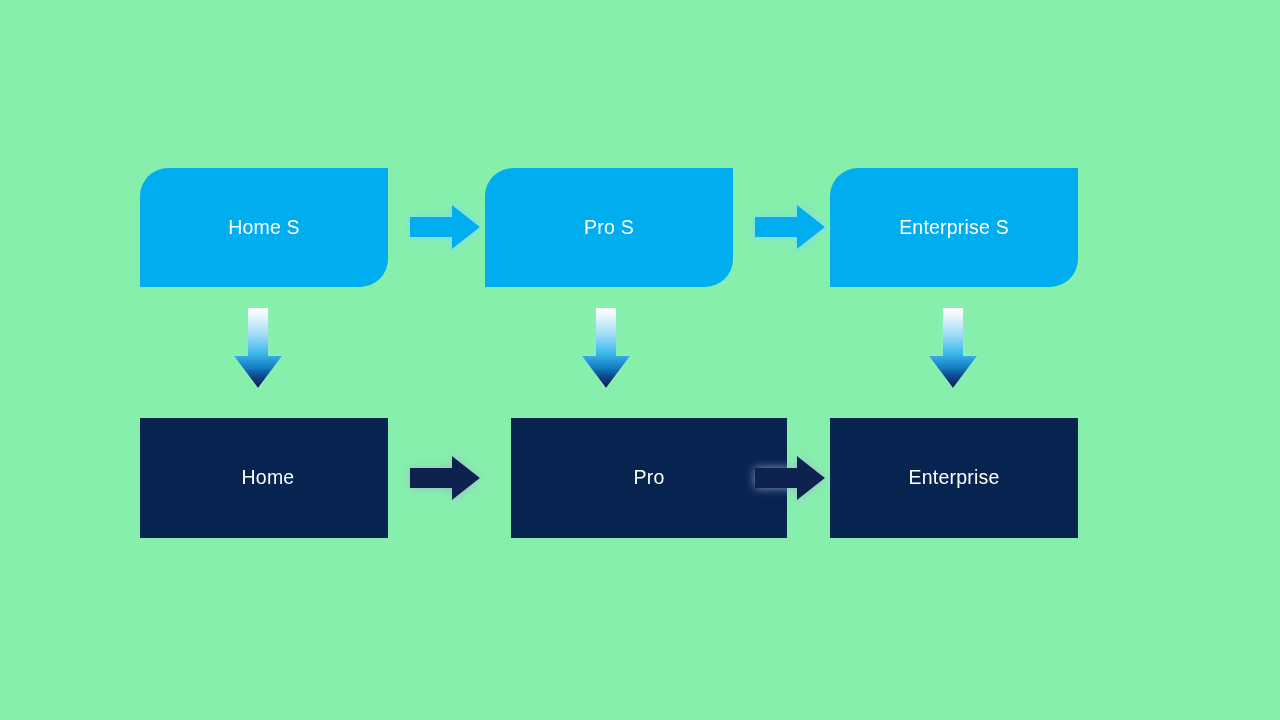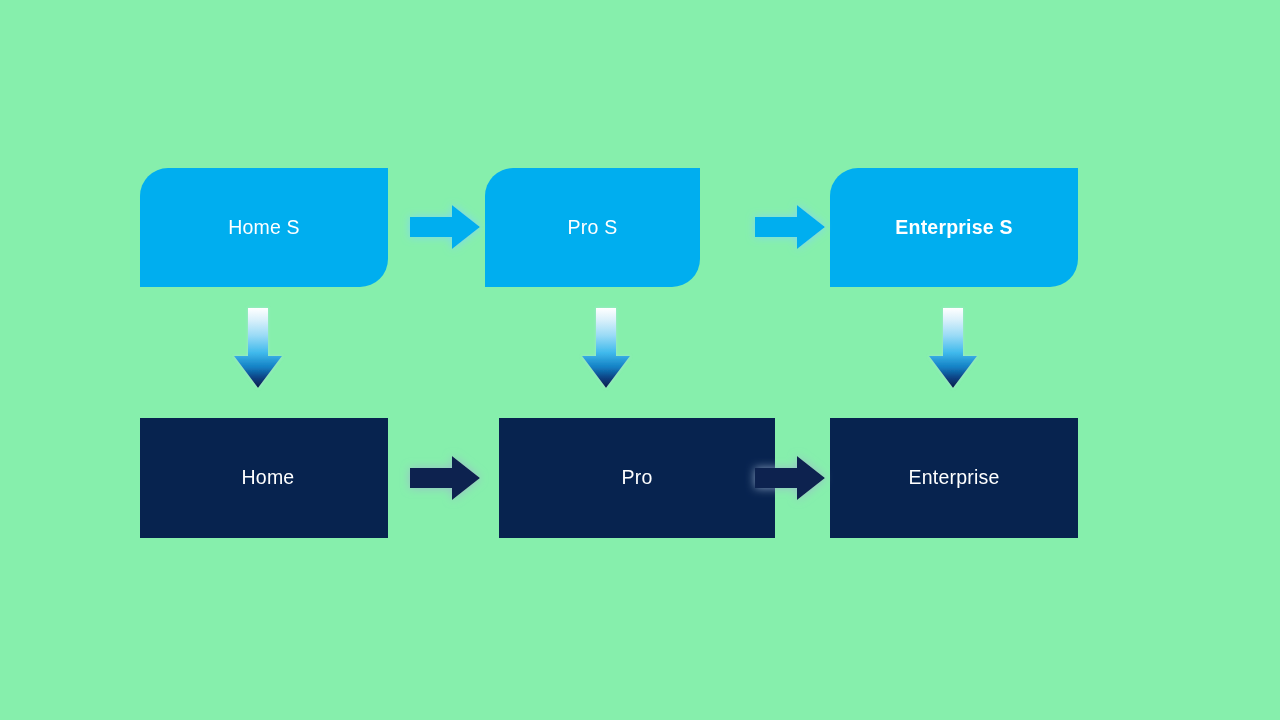--- a/index.html
+++ b/index.html
@@ -93,25 +93,25 @@
       <filter id="glowVert" x="-70%" y="-40%" width="240%" height="180%">
         <feDropShadow dx="0" dy="0" stdDeviation="1.6" flood-color="#BBDFF3" flood-opacity="0.55"></feDropShadow>
       </filter>
     </defs>
   </svg>
 
   <div class="node top" style="left:140px; top:168px; width:248px; height:119px;">
     <span class="node-label">Home S</span>
   </div>
 
-  <div class="node top" style="left:485px; top:168px; width:215px; height:119px;">
+  <div class="node top" style="left:485px; top:168px; width:248px; height:119px;">
     <span class="node-label">Pro S</span>
   </div>
 
-  <div class="node top" style="left:830px; top:168px; width:248px; height:119px;font-weight:bold;">
+  <div class="node top" style="left:830px; top:168px; width:248px; height:119px;">
     <span class="node-label">Enterprise S</span>
   </div>
 
   <div class="h-arrow" style="left:408px; top:202px; width:74px; height:50px;">
     <svg width="74" height="50" viewBox="0 0 74 50">
       <polygon points="2,15 44,15 44,3 72,25 44,47 44,35 2,35" fill="#00AEEF" filter="url(#glowCyan)"></polygon>
     </svg>
   </div>
 
   <div class="h-arrow" style="left:753px; top:202px; width:74px; height:50px;">
@@ -135,21 +135,21 @@
   <div class="v-arrow" style="left:927px; top:308px; width:52px; height:82px;">
     <svg width="52" height="82" viewBox="0 0 52 82">
       <polygon points="16,0 36,0 36,48 50,48 26,80 2,48 16,48" fill="url(#vgrad)" filter="url(#glowVert)"></polygon>
     </svg>
   </div>
 
   <div class="node bottom" style="left:140px; top:418px; width:248px; height:120px;padding-left:8px;">
     <span class="node-label">Home</span>
   </div>
 
-  <div class="node bottom" style="left:499px; top:418px; width:276px; height:120px;">
+  <div class="node bottom" style="left:511px; top:418px; width:276px; height:120px;">
     <span class="node-label">Pro</span>
   </div>
 
   <div class="node bottom" style="left:830px; top:418px; width:248px; height:120px;justify-content:center;">
     <span class="node-label">Enterprise</span>
   </div>
 
   <div class="h-arrow" style="left:408px; top:453px; width:74px; height:50px;">
     <svg width="74" height="50" viewBox="0 0 74 50">
       <polygon points="2,15 44,15 44,3 72,25 44,47 44,35 2,35" fill="#07234F" filter="url(#glowNavy)"></polygon>

